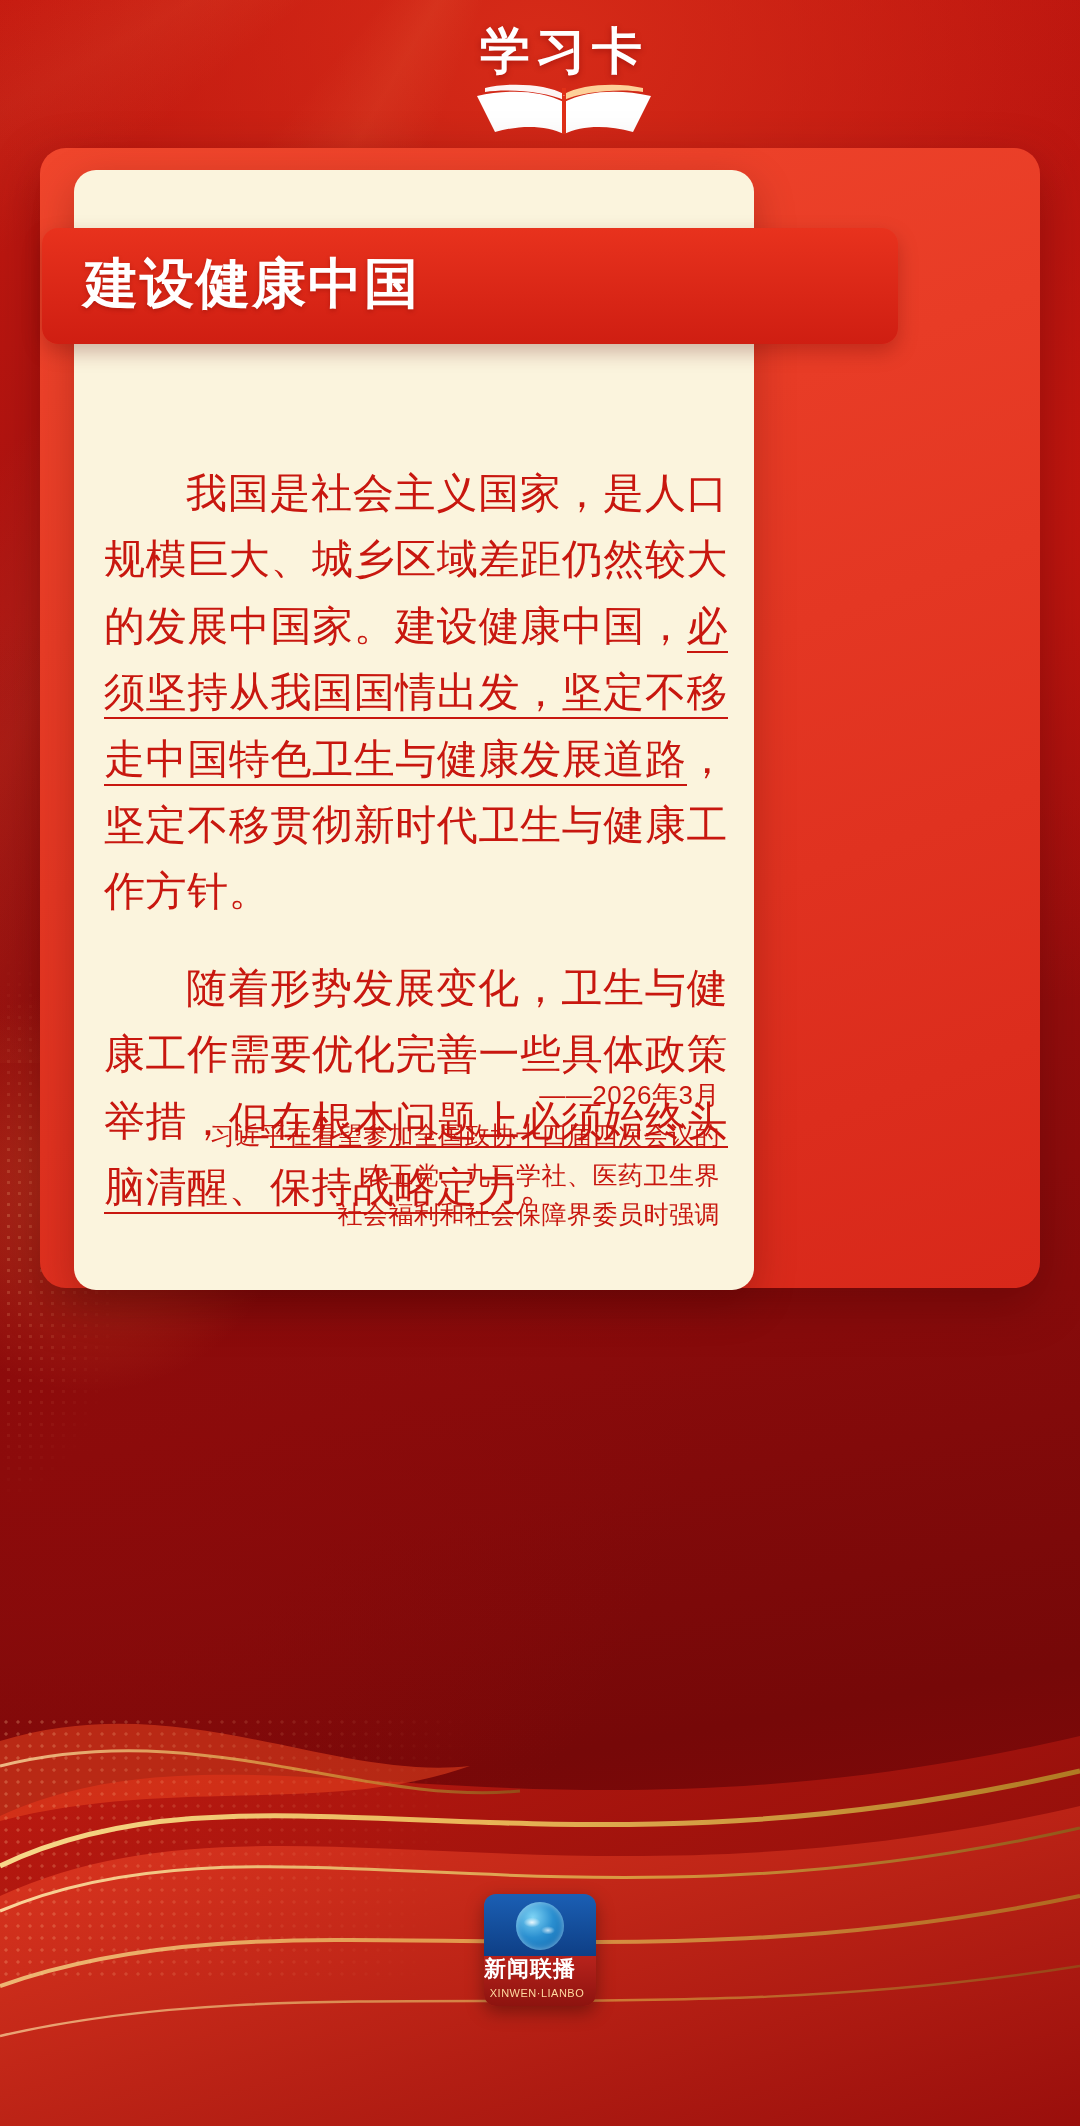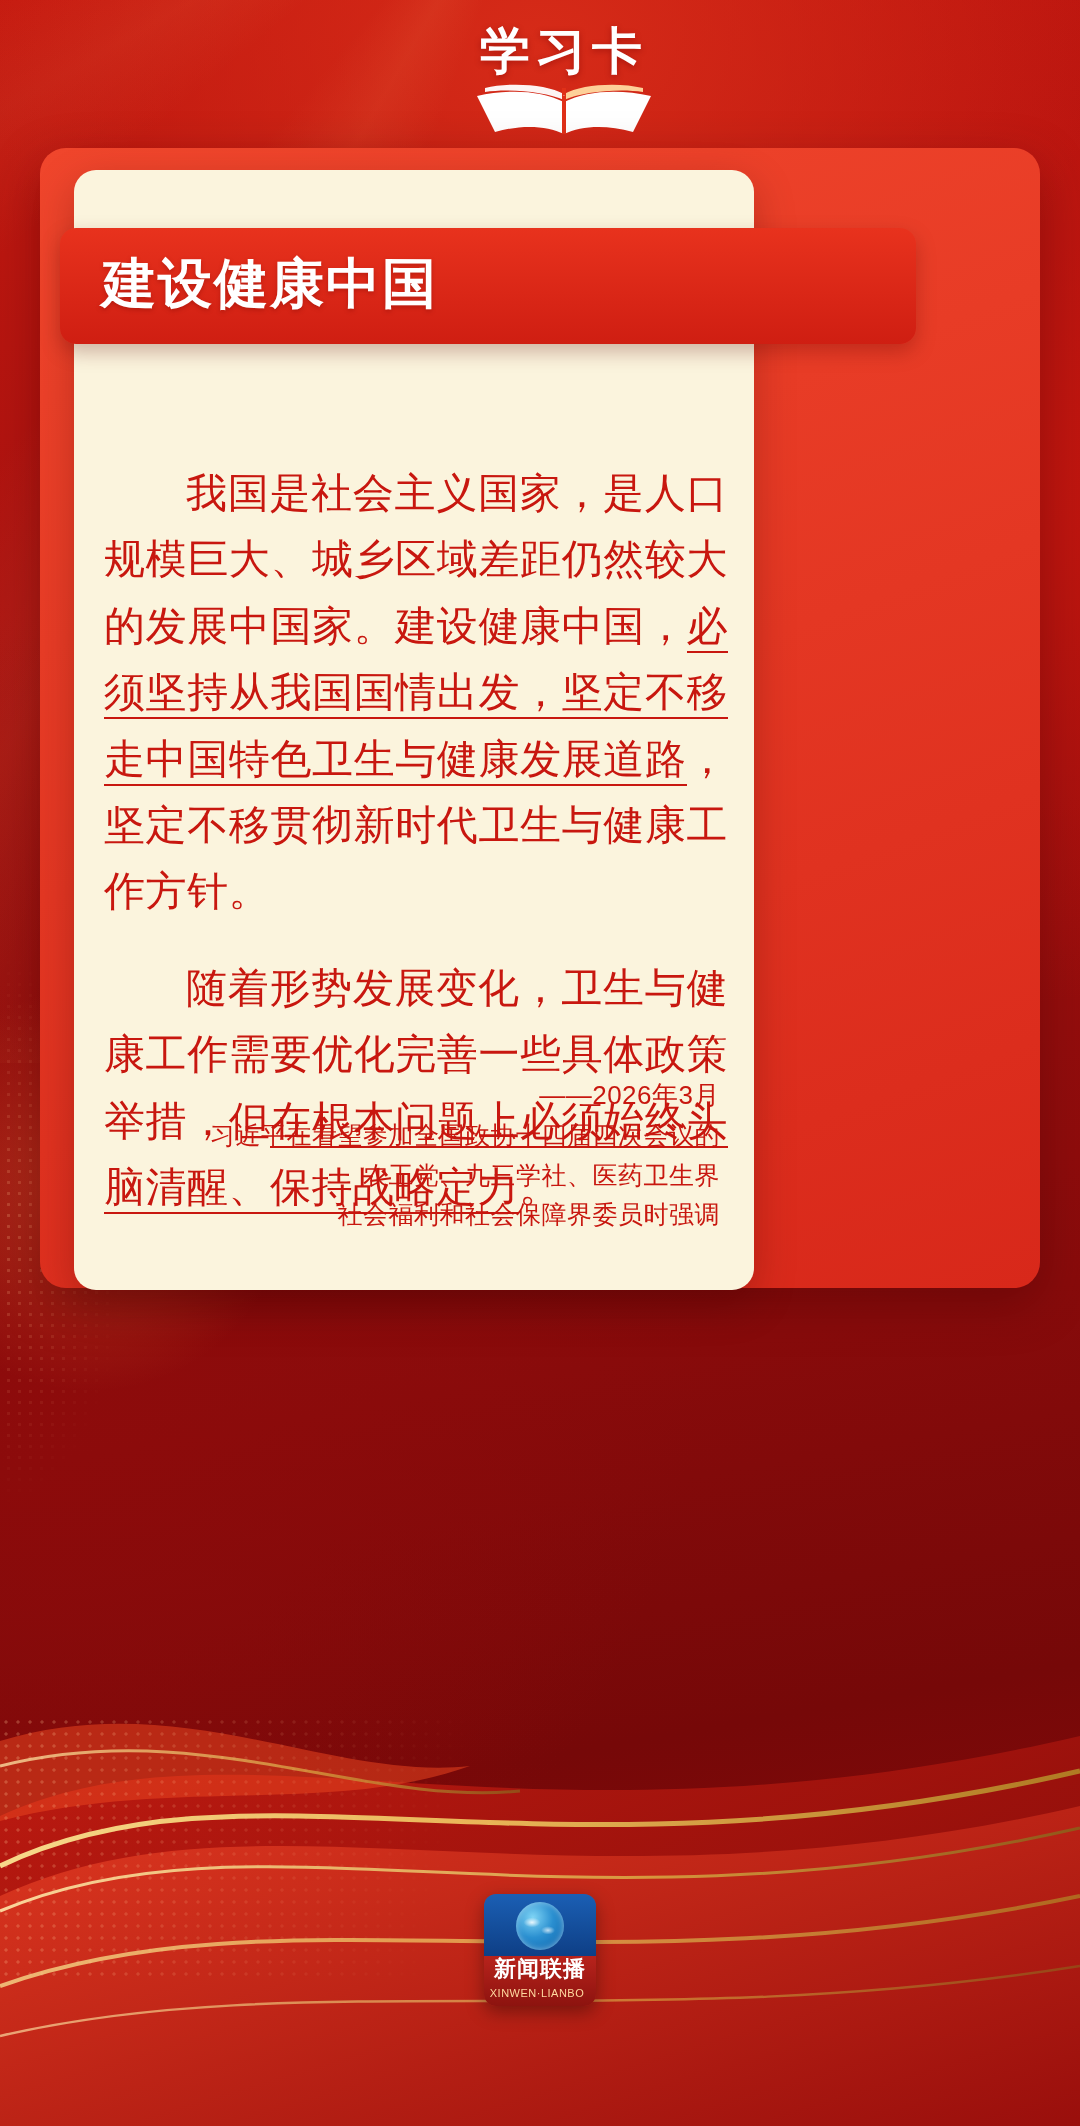--- a/index.html
+++ b/index.html
@@ -150,21 +150,20 @@
   .title-ribbon {
     position: absolute;
     left: -32px;
     top: 58px;
     width: 856px;
     background: linear-gradient(180deg, #e8321d 0%, #cf1e12 100%);
     border-radius: 16px;
     padding: 22px 34px 26px 42px;
     box-sizing: border-box;
     box-shadow: 0 8px 20px rgba(90,0,0,.28);
-    margin-left: 18px;
   }
   .title-line {
     font-family: "Liberation Serif", serif;
     font-weight: bold;
     font-size: 54px;
     line-height: 1.26;
     color: #ffffff;
     letter-spacing: 2px;
     white-space: nowrap;
     text-shadow: 0 2px 4px rgba(120,10,0,.35);
@@ -241,21 +240,21 @@
     inset: 6px 4px;
     border-radius: 50%;
     background:
       radial-gradient(ellipse 12px 7px at 30% 40%, rgba(255,255,255,.85) 0%, rgba(255,255,255,0) 70%),
       radial-gradient(ellipse 10px 6px at 70% 62%, rgba(255,255,255,.7) 0%, rgba(255,255,255,0) 70%);
   }
   .badge-cn {
     position: absolute;
     left: 0; right: 0;
     top: 60px;
-    text-align: center;
+    text-align: left;
     color: #fff;
     font-size: 22px;
     font-weight: bold;
     letter-spacing: 1px;
     font-family: "Liberation Sans", sans-serif;
   }
   .badge-en {
     position: absolute;
     left: 0; right: 6px;
     bottom: 7px;

